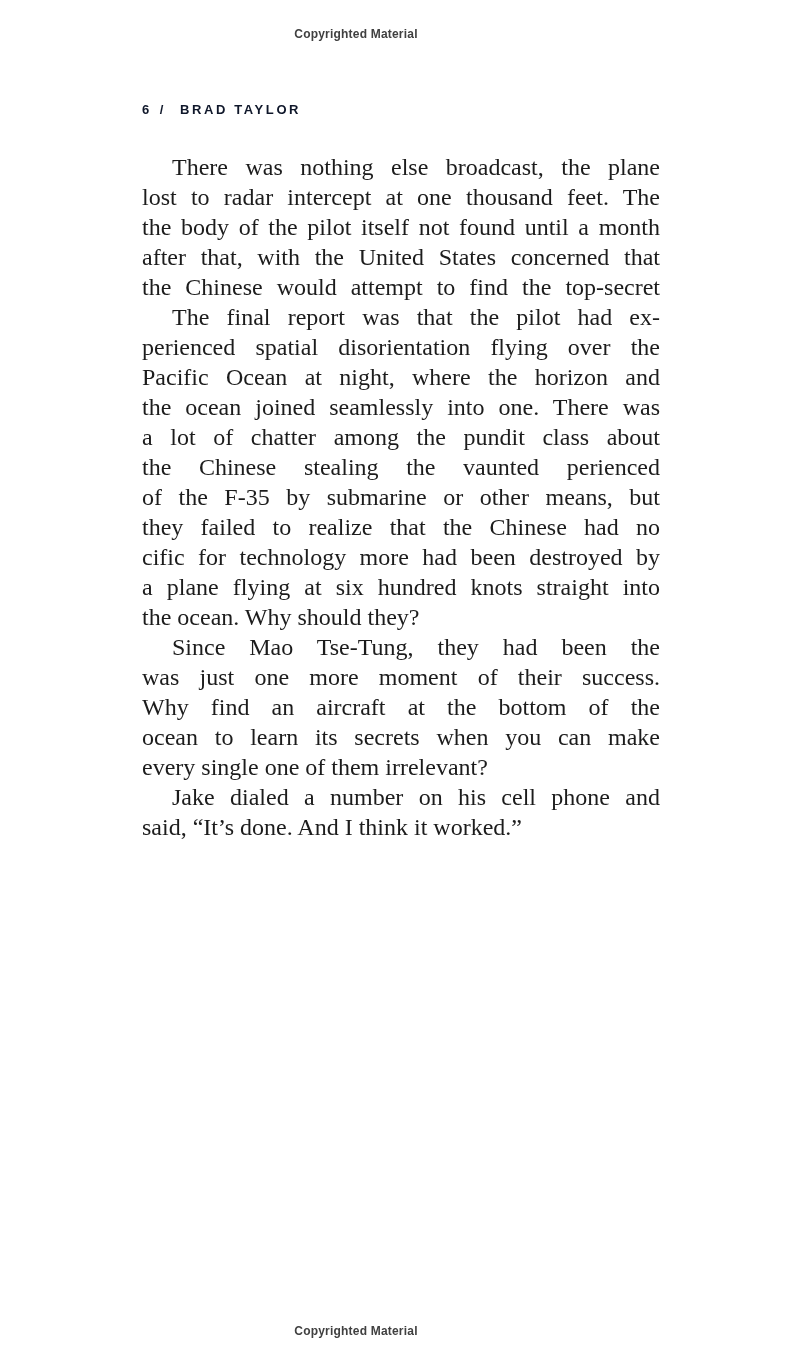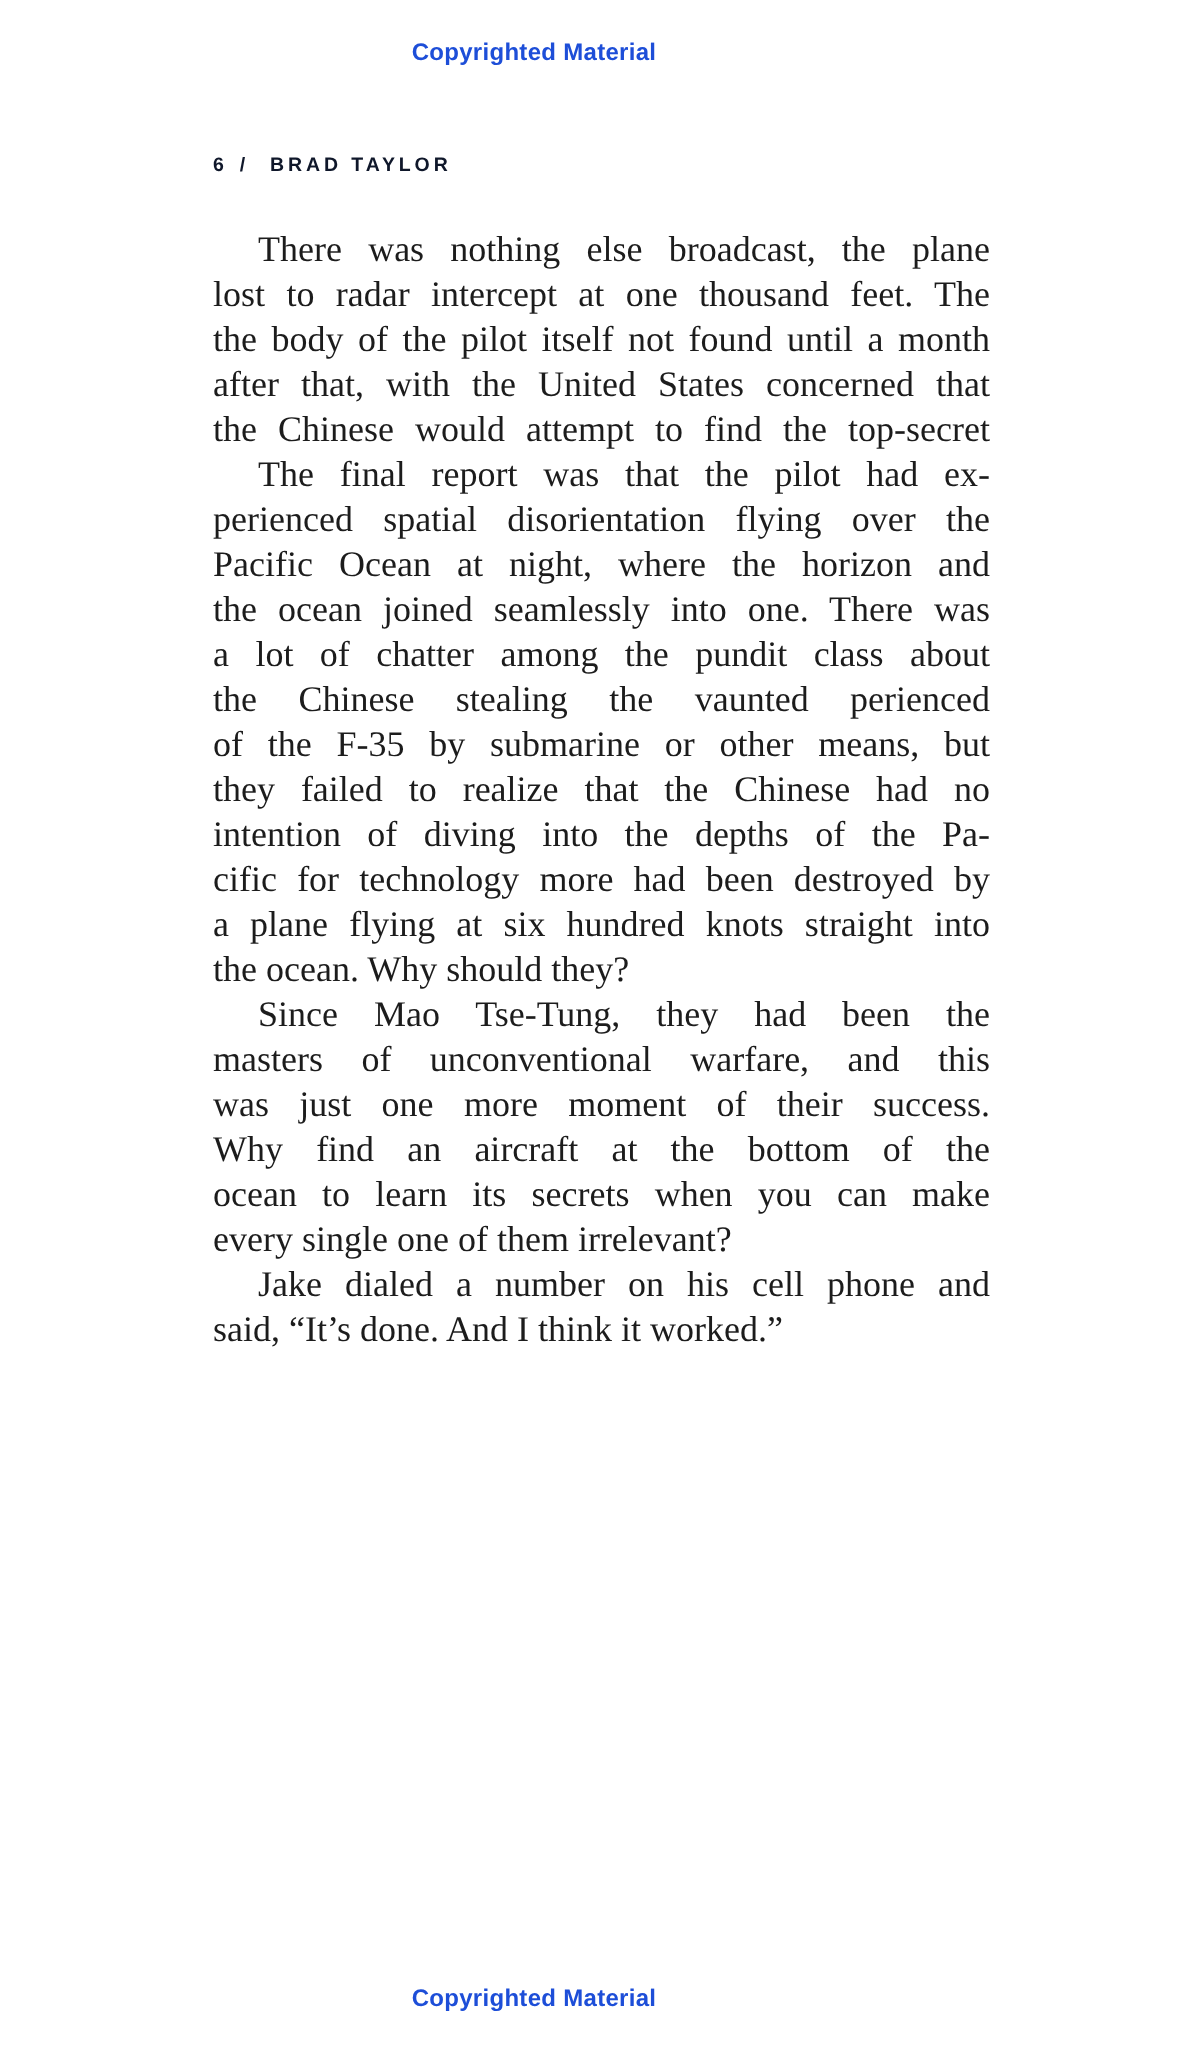--- a/index.html
+++ b/index.html
@@ -1,20 +1,20 @@
 <!DOCTYPE html>
 <html><head>
 <meta charset="utf-8">
 <style>
   html, body { margin: 0; padding: 0; background: #ffffff; }
   body { width: 800px; height: 1367px; position: relative; overflow: hidden; }
   .watermark {
     position: absolute; left: 0; width: 712px; text-align: center;
     font-family: "Liberation Sans", sans-serif; font-weight: bold;
-    font-size: 16px; color: #1d4ed8; letter-spacing: 0.2px;
+    font-size: 12px; color: #404040; letter-spacing: 0.2px;
   }
   .wm-top { top: 27px; }
   .wm-bottom { top: 1324px; }
   .running-head {
     position: absolute; left: 142px; top: 102px;
     font-family: "Liberation Sans", sans-serif; font-weight: bold;
     font-size: 13px; letter-spacing: 2.6px; color: #0f172a;
   }
   .running-head .sep { margin: 0 14px 0 8px; }
   .body-text {
@@ -48,28 +48,26 @@
   </div>
   <div class="paragraph">
     <span class="line indent">The final report was that the pilot had ex-</span>
     <span class="line">perienced spatial disorientation flying over the</span>
     <span class="line">Pacific Ocean at night, where the horizon and</span>
     <span class="line">the ocean joined seamlessly into one. There was</span>
     <span class="line">a lot of chatter among the pundit class about</span>
     <span class="line">the Chinese stealing the vaunted perienced</span>
     <span class="line">of the F-35 by submarine or other means, but</span>
     <span class="line">they failed to realize that the Chinese had no</span>
-    <span class="line">intention of diving into the depths of the Pa-</span>
     <span class="line">cific for technology more had been destroyed by</span>
     <span class="line">a plane flying at six hundred knots straight into</span>
     <span class="line last">the ocean. Why should they?</span>
   </div>
   <div class="paragraph">
     <span class="line indent">Since Mao Tse-Tung, they had been the</span>
-    <span class="line">masters of unconventional warfare, and this</span>
     <span class="line">was just one more moment of their success.</span>
     <span class="line">Why find an aircraft at the bottom of the</span>
     <span class="line">ocean to learn its secrets when you can make</span>
     <span class="line last">every single one of them irrelevant?</span>
   </div>
   <div class="paragraph">
     <span class="line indent">Jake dialed a number on his cell phone and</span>
     <span class="line last">said, “It’s done. And I think it worked.”</span>
   </div>
 </div>

